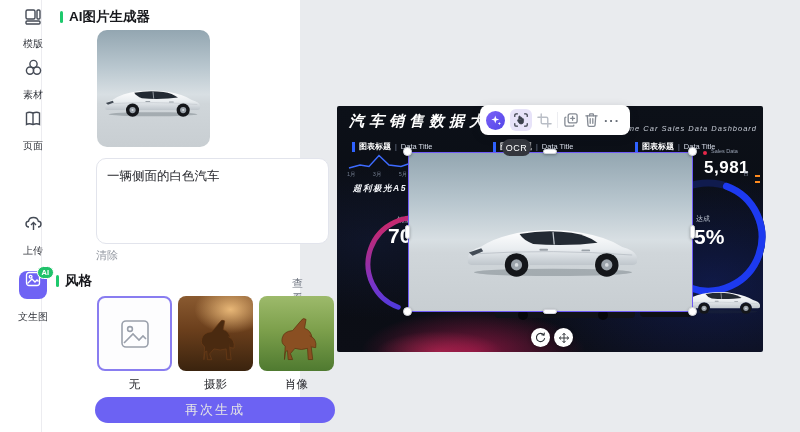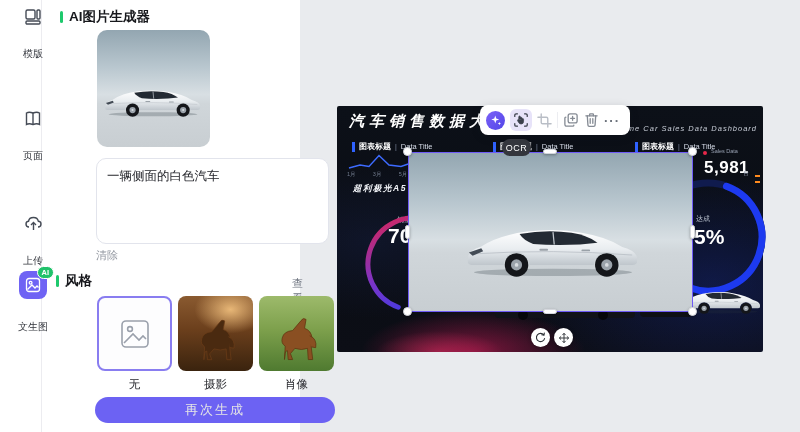--- a/index.html
+++ b/index.html
@@ -4,25 +4,25 @@
 <style>
   * { margin:0; padding:0; box-sizing:border-box; }
   html,body { background:#e9ebee; }
   .app { position:relative; width:800px; height:432px; background:#e9ebee;
          font-family:"Liberation Sans",sans-serif; overflow:hidden; }
 
   
   .rail { position:absolute; left:0; top:0; width:42px; height:432px; background:#fff;
           border-right:1px solid #ececf0; z-index:20; }
   .rail-item { position:absolute; left:0; width:66px; display:flex; flex-direction:column;
-               align-items:center; gap:21px; cursor:pointer; }
+               align-items:center; gap:11px; cursor:pointer; }
   .rail-item .lbl { font-size:10px; color:#33363d; white-space:nowrap; }
   .rail-item svg { display:block; }
   .tsi-box { width:28px; height:28px; border-radius:8px; background:#6f63f4; position:relative;
-             display:flex; align-items:center; justify-content:center; }
+             display:flex; justify-content:center; }
   .tsi-badge { position:absolute; top:-5px; right:-7px; background:#21c26b; color:#fff;
                font-size:7.5px; font-weight:bold; padding:1px 4px; border-radius:7px;
                border:1.5px solid #fff; }
 
   
   .panel { position:absolute; left:42px; top:0; width:258px; height:432px; background:#fff; z-index:10; }
   .sec-head { position:absolute; display:flex; align-items:center; gap:6px; }
   .sec-bar { width:3px; height:12px; border-radius:2px; background:#1ec96d; }
   .sec-title { font-size:13.5px; font-weight:bold; color:#17181c; }
   .scene { background:linear-gradient(180deg,#93a6b1 0%,#b9c7cf 32%,#d8dfe3 55%,#d0d6da 63%,#c8ced2 100%); }
@@ -148,20 +148,28 @@
 
   <div class="rail">
     <div class="rail-item" style="top:8px">
       <svg width="18" height="18" viewBox="0 0 18 18" fill="none" stroke="#454b56" stroke-width="1.4">
           <rect x="2" y="2" width="9" height="9" rx="1.5"></rect>
           <rect x="13" y="2" width="3" height="9" rx="1"></rect>
           <rect x="2" y="13" width="14" height="3" rx="1"></rect>
         </svg>
       <span class="lbl">模版</span>
     </div>
+    <div class="rail-item" style="top:58px">
+      <svg width="19" height="19" viewBox="0 0 19 19" fill="none" stroke="#454b56" stroke-width="1.4">
+          <circle cx="9.5" cy="6" r="3.6"></circle>
+          <circle cx="6" cy="12.6" r="3.6"></circle>
+          <circle cx="13" cy="12.6" r="3.6"></circle>
+        </svg>
+      <span class="lbl">素材</span>
+    </div>
     <div class="rail-item" style="top:110px">
       <svg width="18" height="18" viewBox="0 0 18 18" fill="none" stroke="#454b56" stroke-width="1.4">
           <path d="M9 3 Q5 1.5 2.5 3 L2.5 14.5 Q5 13 9 14.5 Q13 13 15.5 14.5 L15.5 3 Q13 1.5 9 3 Z"></path>
           <path d="M9 3 V14.5"></path>
         </svg>
       <span class="lbl">页面</span>
     </div>
     <div class="rail-item" style="top:214px">
       <svg width="19" height="19" viewBox="0 0 19 19" fill="none" stroke="#454b56" stroke-width="1.4">
           <path d="M5 13 Q2 13 2 10 Q2 7.4 4.6 7.2 Q5 3.5 9.5 3.5 Q13.6 3.5 14.3 7.2 Q17 7.4 17 10 Q17 13 14 13"></path>

